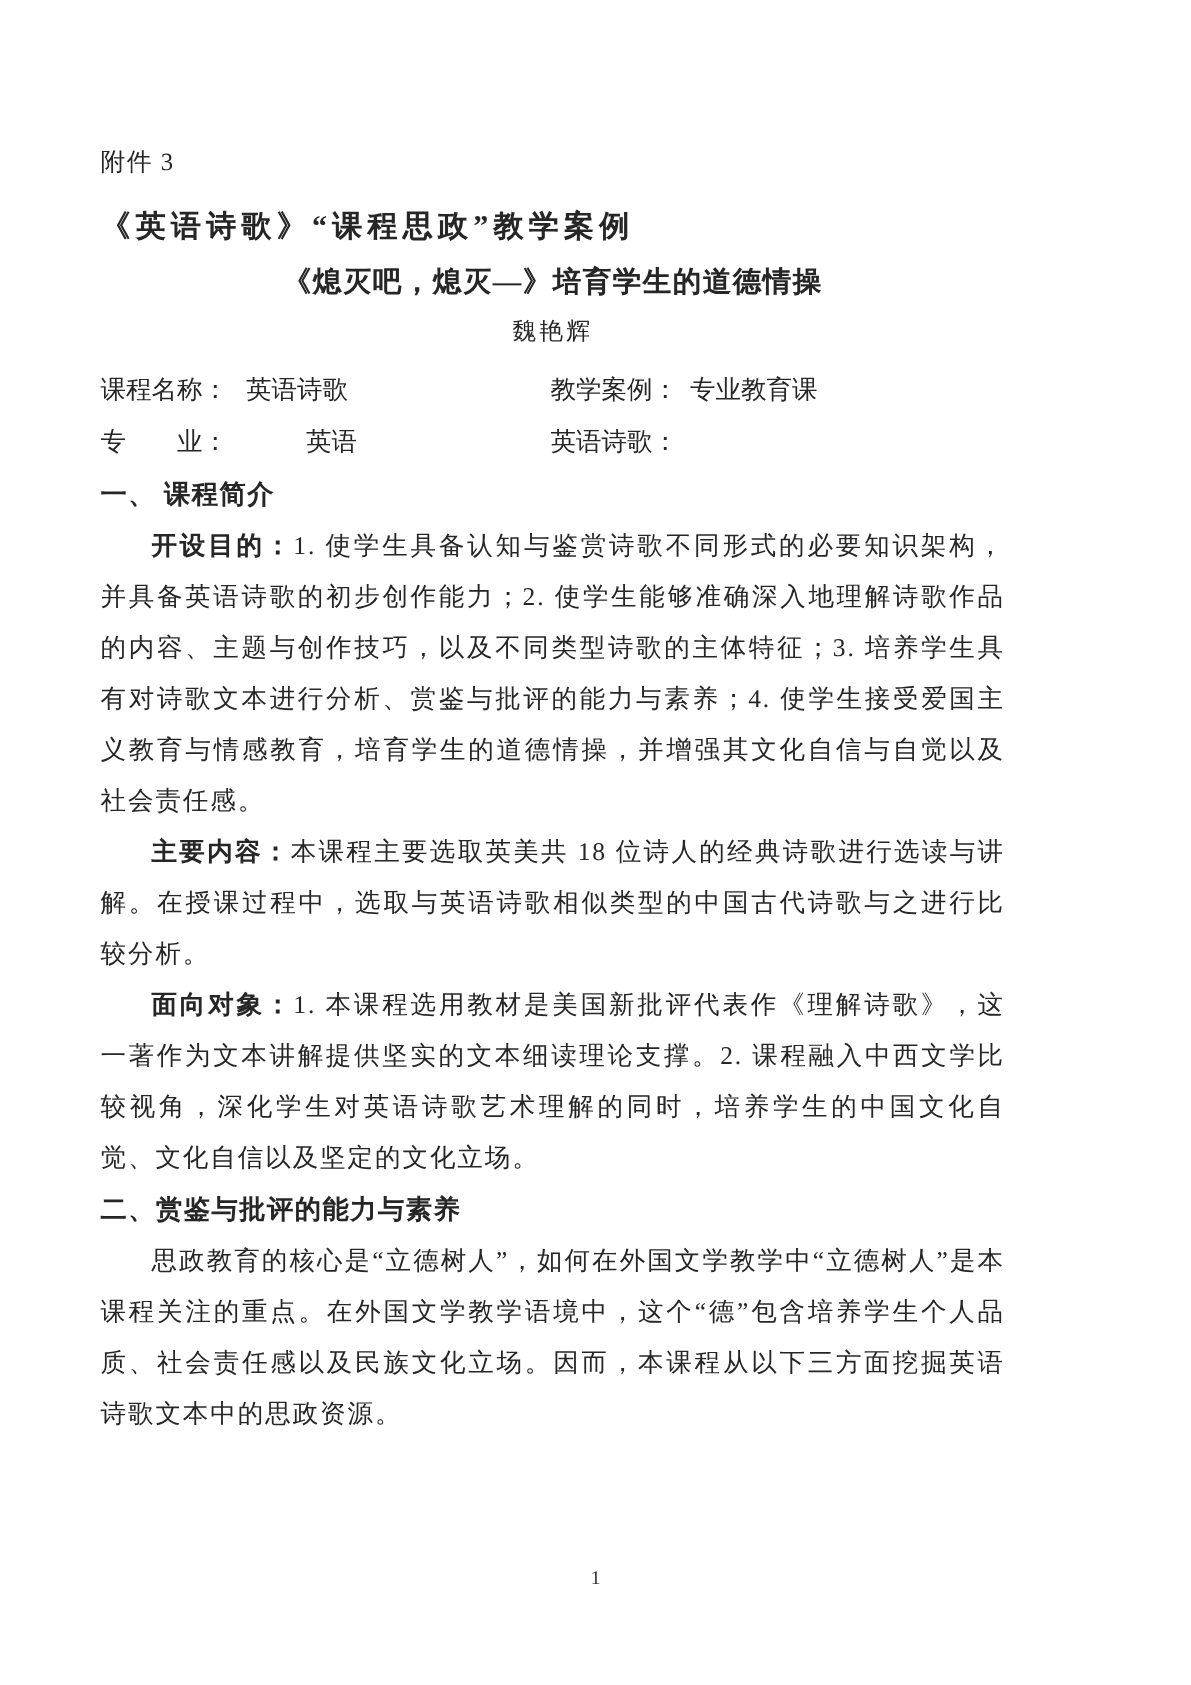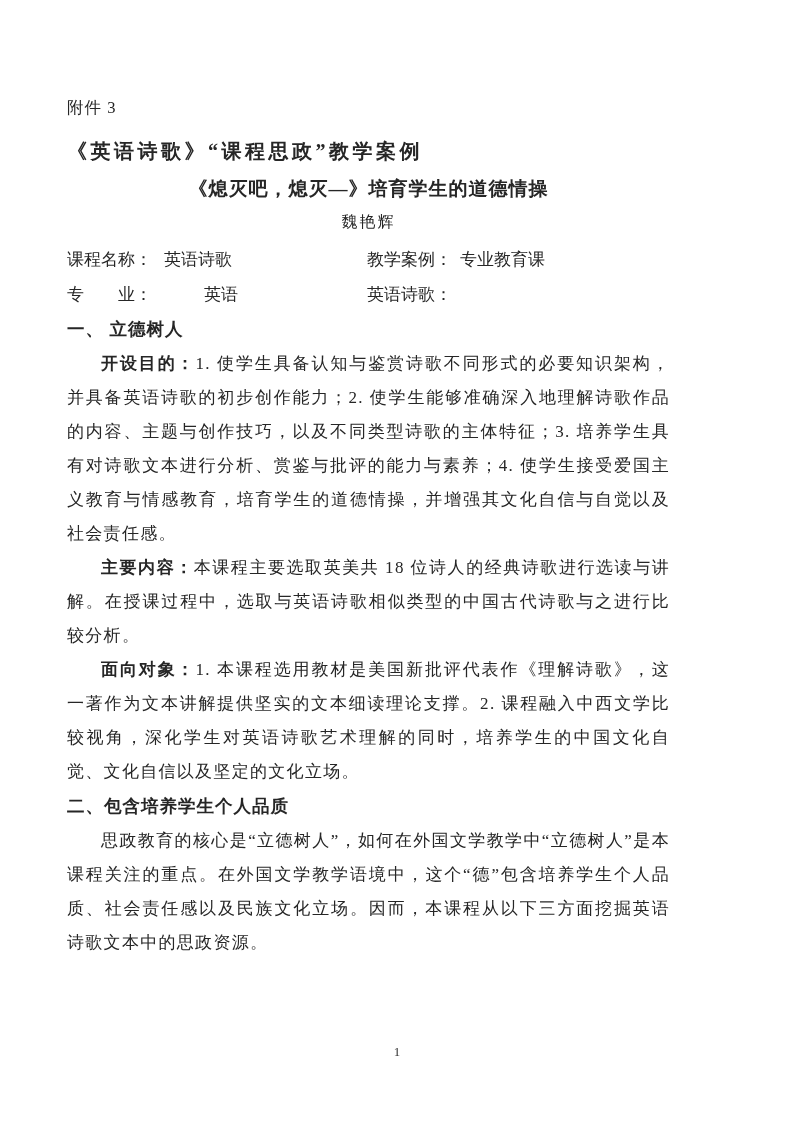--- a/index.html
+++ b/index.html
@@ -106,36 +106,36 @@
       <div class="info-cell-left">
         <span>专　　业：</span>
         <span class="info-val-lg">英语</span>
       </div>
       <div class="info-cell-right">
         <span>英语诗歌：</span>
       </div>
     </div>
   </div>
 
-  <div class="h-sec">一、 立德树人</div>
+  <div class="h-sec">一、 课程简介</div>
 
 
   <p class="body">
     <span class="lead">开设目的：</span><span>1. 使学生具备认知与鉴赏诗歌不同形式的必要知识架构，并具备英语诗歌的初步创作能力；2. 使学生能够准确深入地理解诗歌作品的内容、主题与创作技巧，以及不同类型诗歌的主体特征；3. 培养学生具有对诗歌文本进行分析、赏鉴与批评的能力与素养；4. 使学生接受爱国主义教育与情感教育，培育学生的道德情操，并增强其文化自信与自觉以及社会责任感。</span>
   </p>
 
   <p class="body">
     <span class="lead">主要内容：</span><span>本课程主要选取英美共 18 位诗人的经典诗歌进行选读与讲解。在授课过程中，选取与英语诗歌相似类型的中国古代诗歌与之进行比较分析。</span>
   </p>
 
   <p class="body">
     <span class="lead">面向对象：</span><span>1. 本课程选用教材是美国新批评代表作《理解诗歌》，这一著作为文本讲解提供坚实的文本细读理论支撑。2. 课程融入中西文学比较视角，深化学生对英语诗歌艺术理解的同时，培养学生的中国文化自觉、文化自信以及坚定的文化立场。</span>
   </p>
 
-  <div class="h-sec">二、包含培养学生个人品质</div>
+  <div class="h-sec">二、赏鉴与批评的能力与素养</div>
 
   <p class="body">
     <span>思政教育的核心是“立德树人”，如何在外国文学教学中“立德树人”是本课程关注的重点。在外国文学教学语境中，这个“德”包含培养学生个人品质、社会责任感以及民族文化立场。因而，本课程从以下三方面挖掘英语诗歌文本中的思政资源。</span>
   </p>
 
 
   <div class="page-num">1</div>
 
 </div>
 

